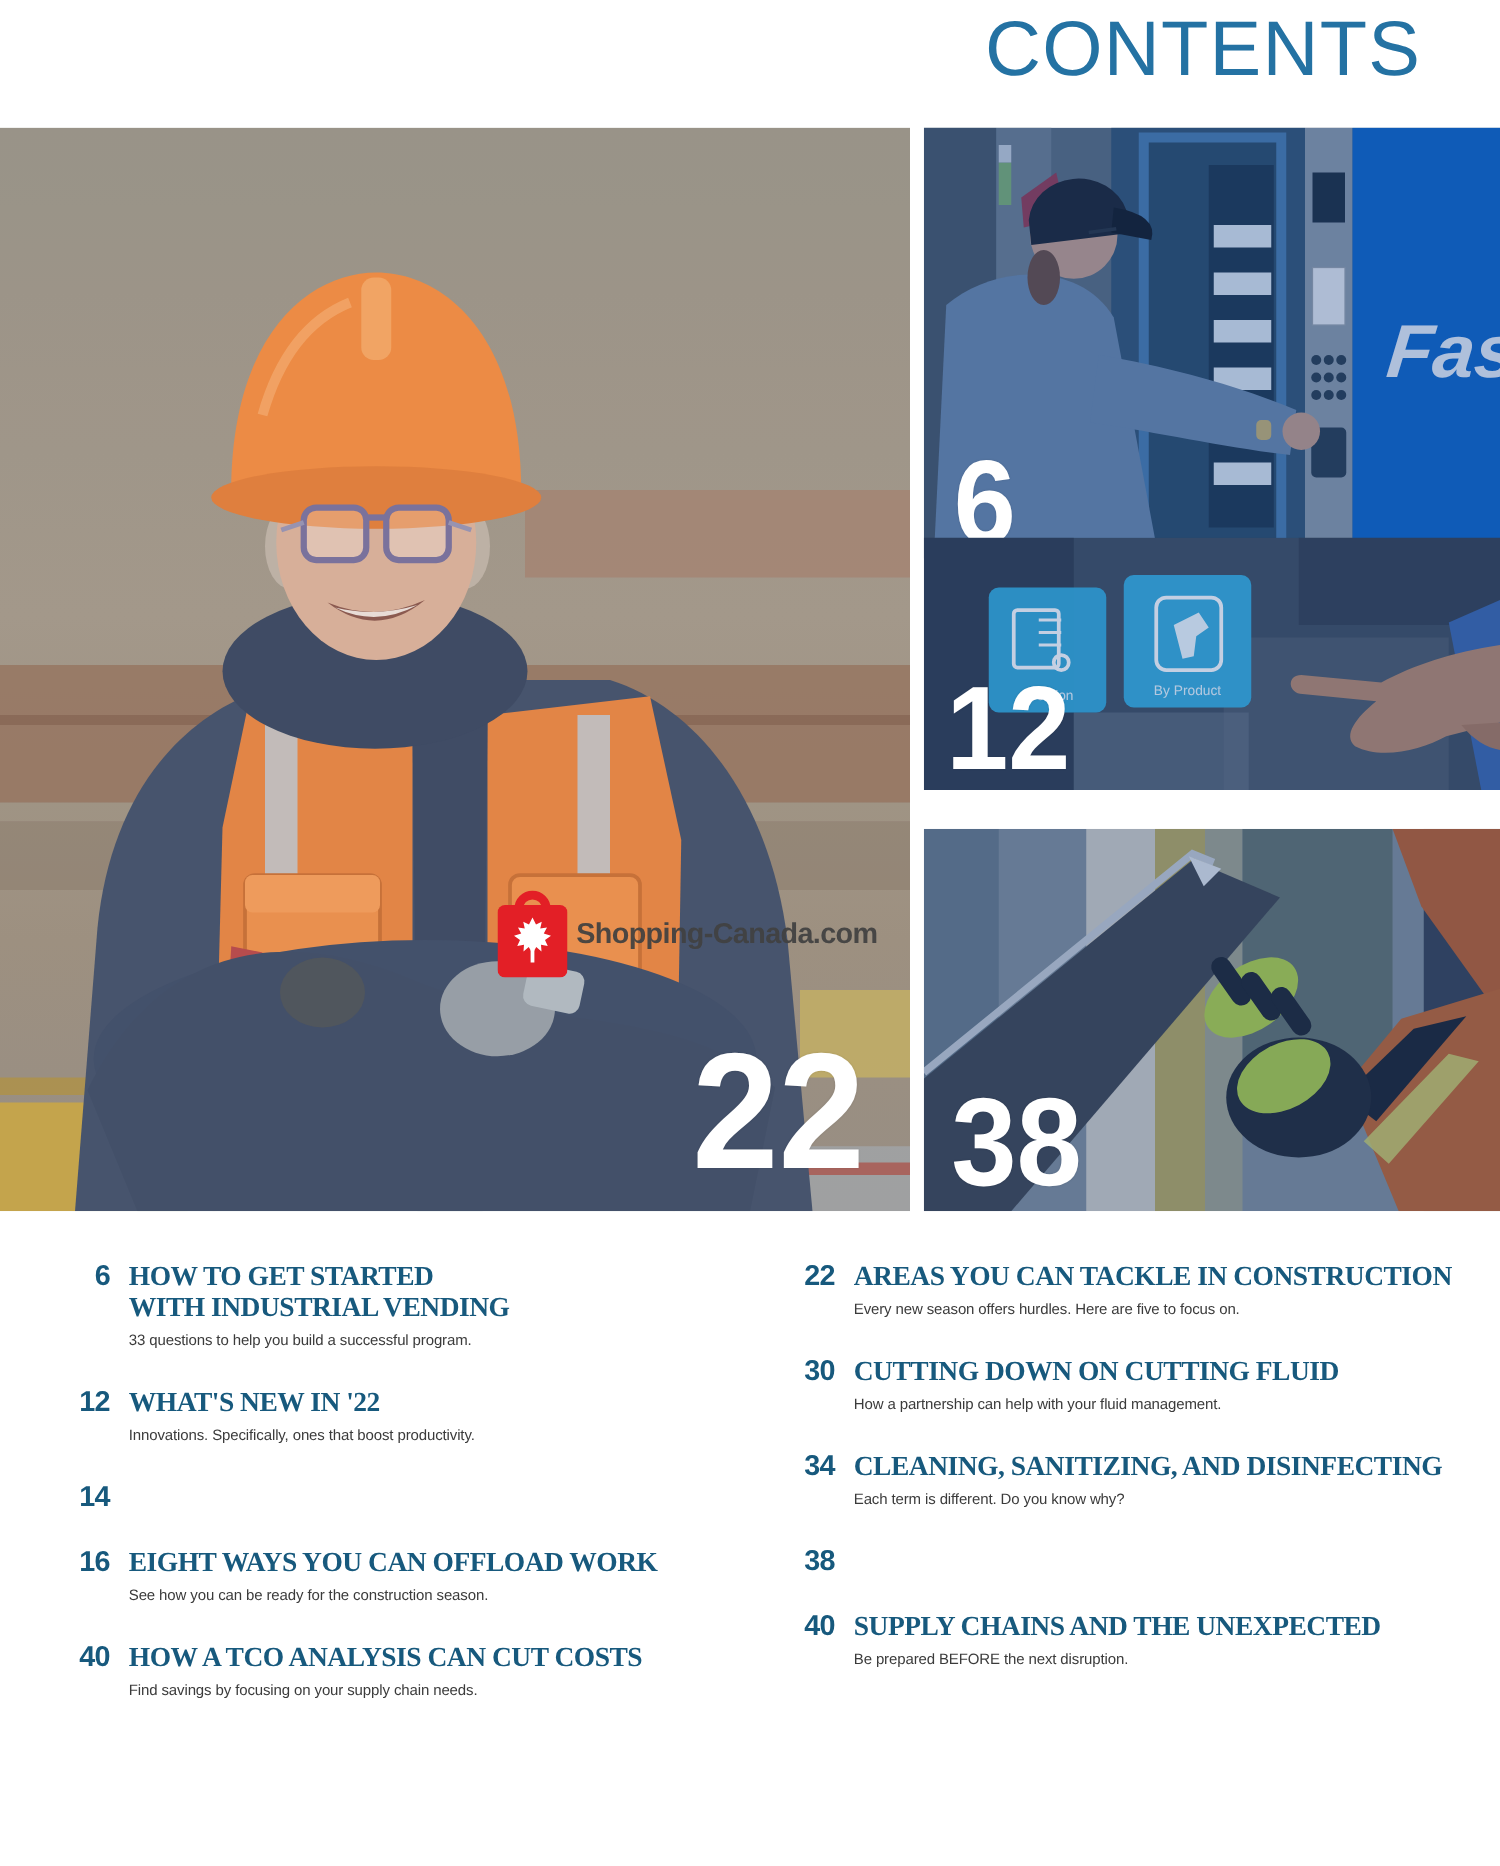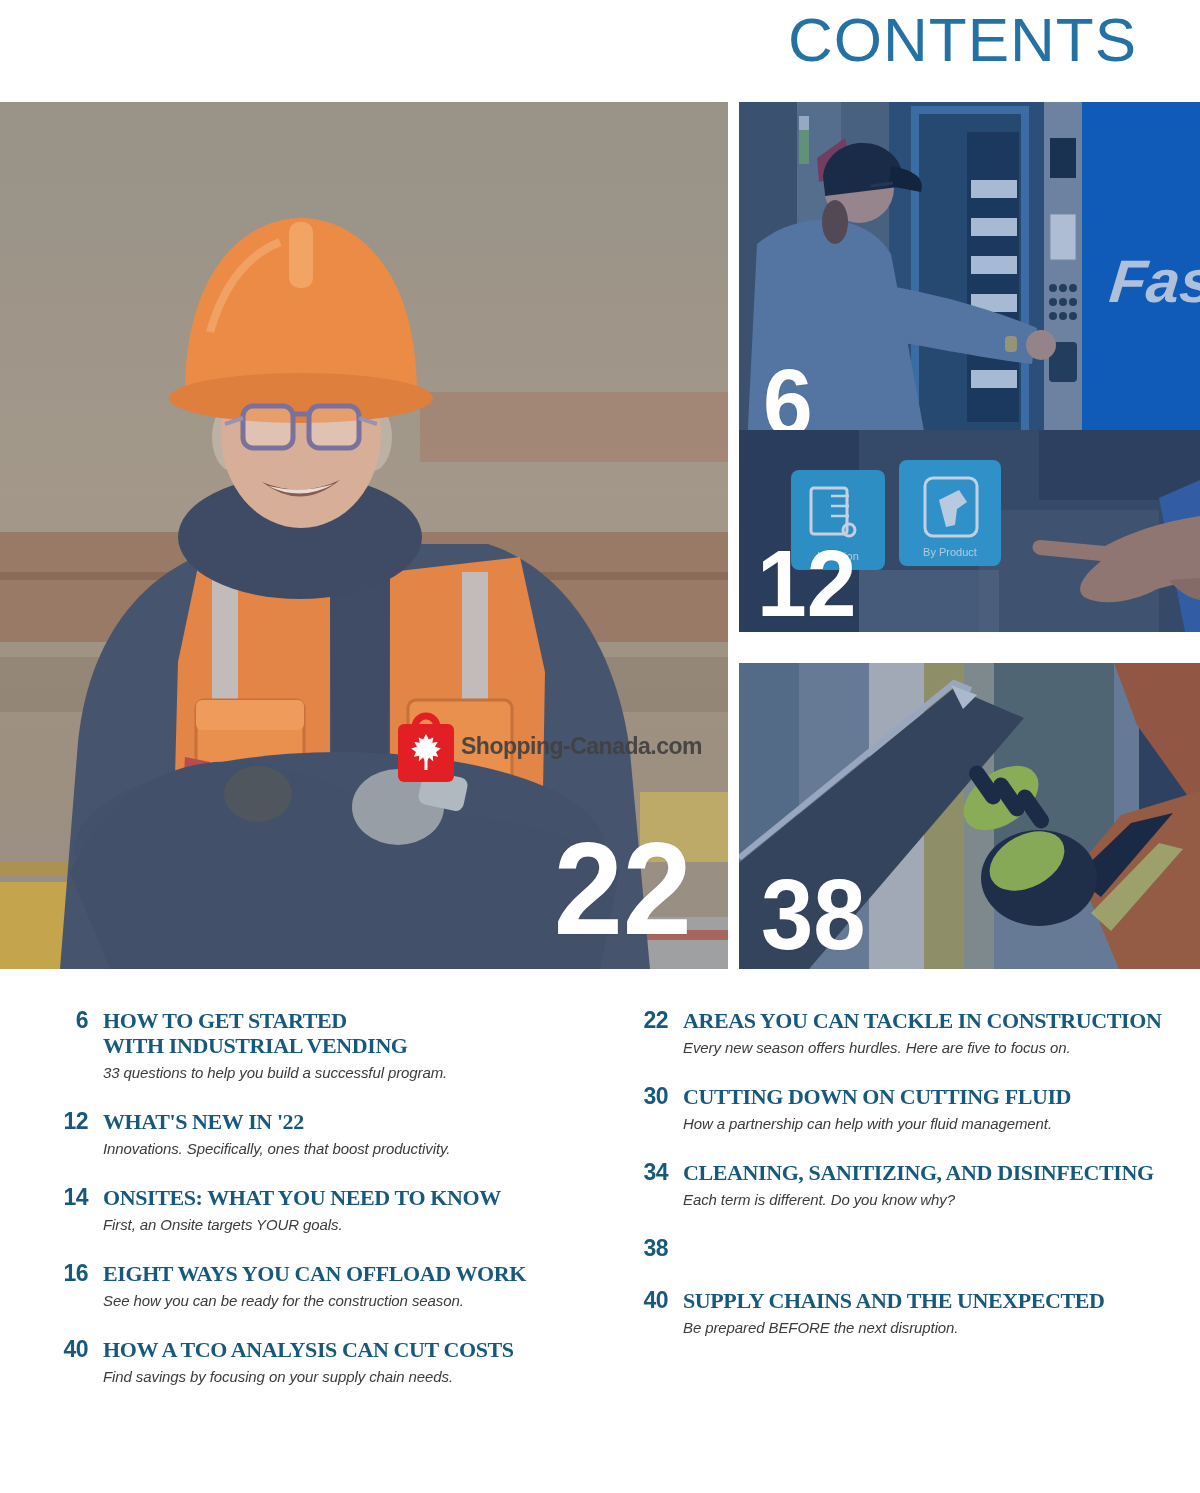--- a/index.html
+++ b/index.html
@@ -30,21 +30,21 @@
   .watermark-text{font-size:23px;font-weight:700;color:#414141;letter-spacing:-0.5px;opacity:0.93;}
 
   
   .toc-col{position:absolute;top:1008px;}
   .toc-left{left:30px;width:545px;}
   .toc-right{left:610px;width:555px;}
   .toc-item{display:flex;margin-bottom:27px;}
   .toc-num{flex:0 0 58px;text-align:right;margin-right:15px;font-size:23px;font-weight:700;
         color:#17597d;line-height:25px;letter-spacing:-0.5px;}
   .toc-title{font-size:22px;font-weight:700;color:#17597d;line-height:25px;letter-spacing:-0.4px;font-family:Liberation Serif, serif;}
-  .toc-desc{font-size:15px;color:#3b3b3b;line-height:19px;margin-top:5px;letter-spacing:-0.1px;font-style:italic;}
+  .toc-desc{font-size:12px;color:#3b3b3b;line-height:19px;margin-top:5px;letter-spacing:-0.1px;}
 
   
   .footer-bar{position:absolute;left:928px;top:1445px;width:265px;height:38px;background:#0c4a6e;
         display:flex;align-items:center;justify-content:center;gap:26px;}
   .footer-vol{font-size:15px;font-weight:700;color:#dfe9f2;letter-spacing:0.5px;}
   .footer-divider{width:2px;height:22px;background:rgba(255,255,255,0.85);}
   .footer-page{font-size:21px;font-weight:700;color:#ffffff;}
 </style>
 </head>
 <body>
@@ -262,24 +262,20 @@
     </div>
     <div class="toc-item">
       <div class="toc-num">12</div>
       <div class="toc-body">
         <div class="toc-title">WHAT'S NEW IN '22</div>
         <div class="toc-desc">Innovations. Specifically, ones that boost productivity.</div>
       </div>
     </div>
     <div class="toc-item">
       <div class="toc-num">14</div>
-      <div class="toc-body">
-        <div class="toc-title">ONSITES: WHAT YOU NEED TO KNOW</div>
-        <div class="toc-desc">First, an Onsite targets YOUR goals.</div>
-      </div>
     </div>
     <div class="toc-item">
       <div class="toc-num">16</div>
       <div class="toc-body">
         <div class="toc-title">EIGHT WAYS YOU CAN OFFLOAD WORK</div>
         <div class="toc-desc">See how you can be ready for the construction season.</div>
       </div>
     </div>
     <div class="toc-item">
       <div class="toc-num">40</div>

